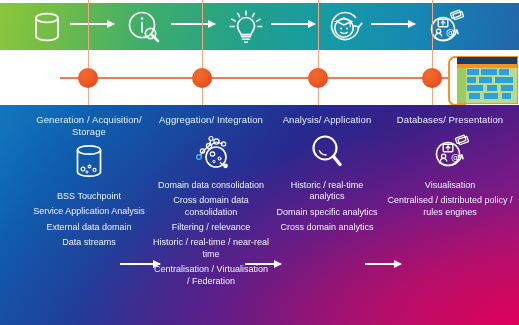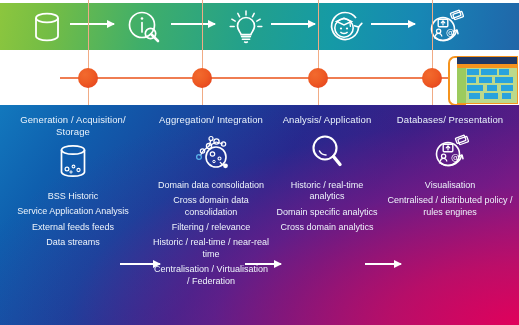--- a/index.html
+++ b/index.html
@@ -181,36 +181,36 @@
       </div>
     </div>
   </div>
 
   <div class="panel">
 
     <div class="p-arrow" style="left:120px;top:158px;width:40px;"></div>
     <div class="p-arrow" style="left:245px;top:158px;width:36px;"></div>
     <div class="p-arrow" style="left:365px;top:158px;width:36px;"></div>
 
-    <div class="col" style="left:8px;width:130px;">
+    <div class="col" style="left:24px;width:130px;">
       <div class="col-title">Generation / Acquisition/ Storage</div>
       <div class="col-icon">
         <svg width="40" height="42" viewBox="0 0 40 42">
           <ellipse cx="20" cy="8" rx="11.5" ry="4.2" fill="none" stroke="#fff" stroke-width="1.7"></ellipse>
           <path d="M8.5 8 L8.5 30 A11.5 4.2 0 0 0 31.5 30 L31.5 8" fill="none" stroke="#fff" stroke-width="1.7"></path>
           <circle cx="14" cy="27" r="1.9" fill="none" stroke="#fff" stroke-width="1.2"></circle>
           <circle cx="20.5" cy="24.5" r="1.4" fill="none" stroke="#fff" stroke-width="1.1"></circle>
           <circle cx="25.5" cy="28" r="1.6" fill="none" stroke="#fff" stroke-width="1.1"></circle>
           <circle cx="18" cy="30" r="1.1" fill="none" stroke="#fff" stroke-width="1"></circle>
         </svg>
       </div>
       <div class="col-list">
-        <div>BSS Historic</div>
+        <div>BSS Touchpoint</div>
         <div>Service Application Analysis</div>
-        <div>External feeds feeds</div>
+        <div>External data domain</div>
         <div>Data streams</div>
       </div>
     </div>
 
     <div class="col" style="left:272px;width:110px;">
       <div class="col-title">Analysis/ Application</div>
       <div class="col-icon">
         <svg width="40" height="42" viewBox="0 0 40 42">
           <circle cx="18" cy="17" r="11.5" fill="none" stroke="#fff" stroke-width="2.1"></circle>
           <path d="M26.5 25.5 L33 33.5" stroke="#fff" stroke-width="3.4" stroke-linecap="round"></path>

